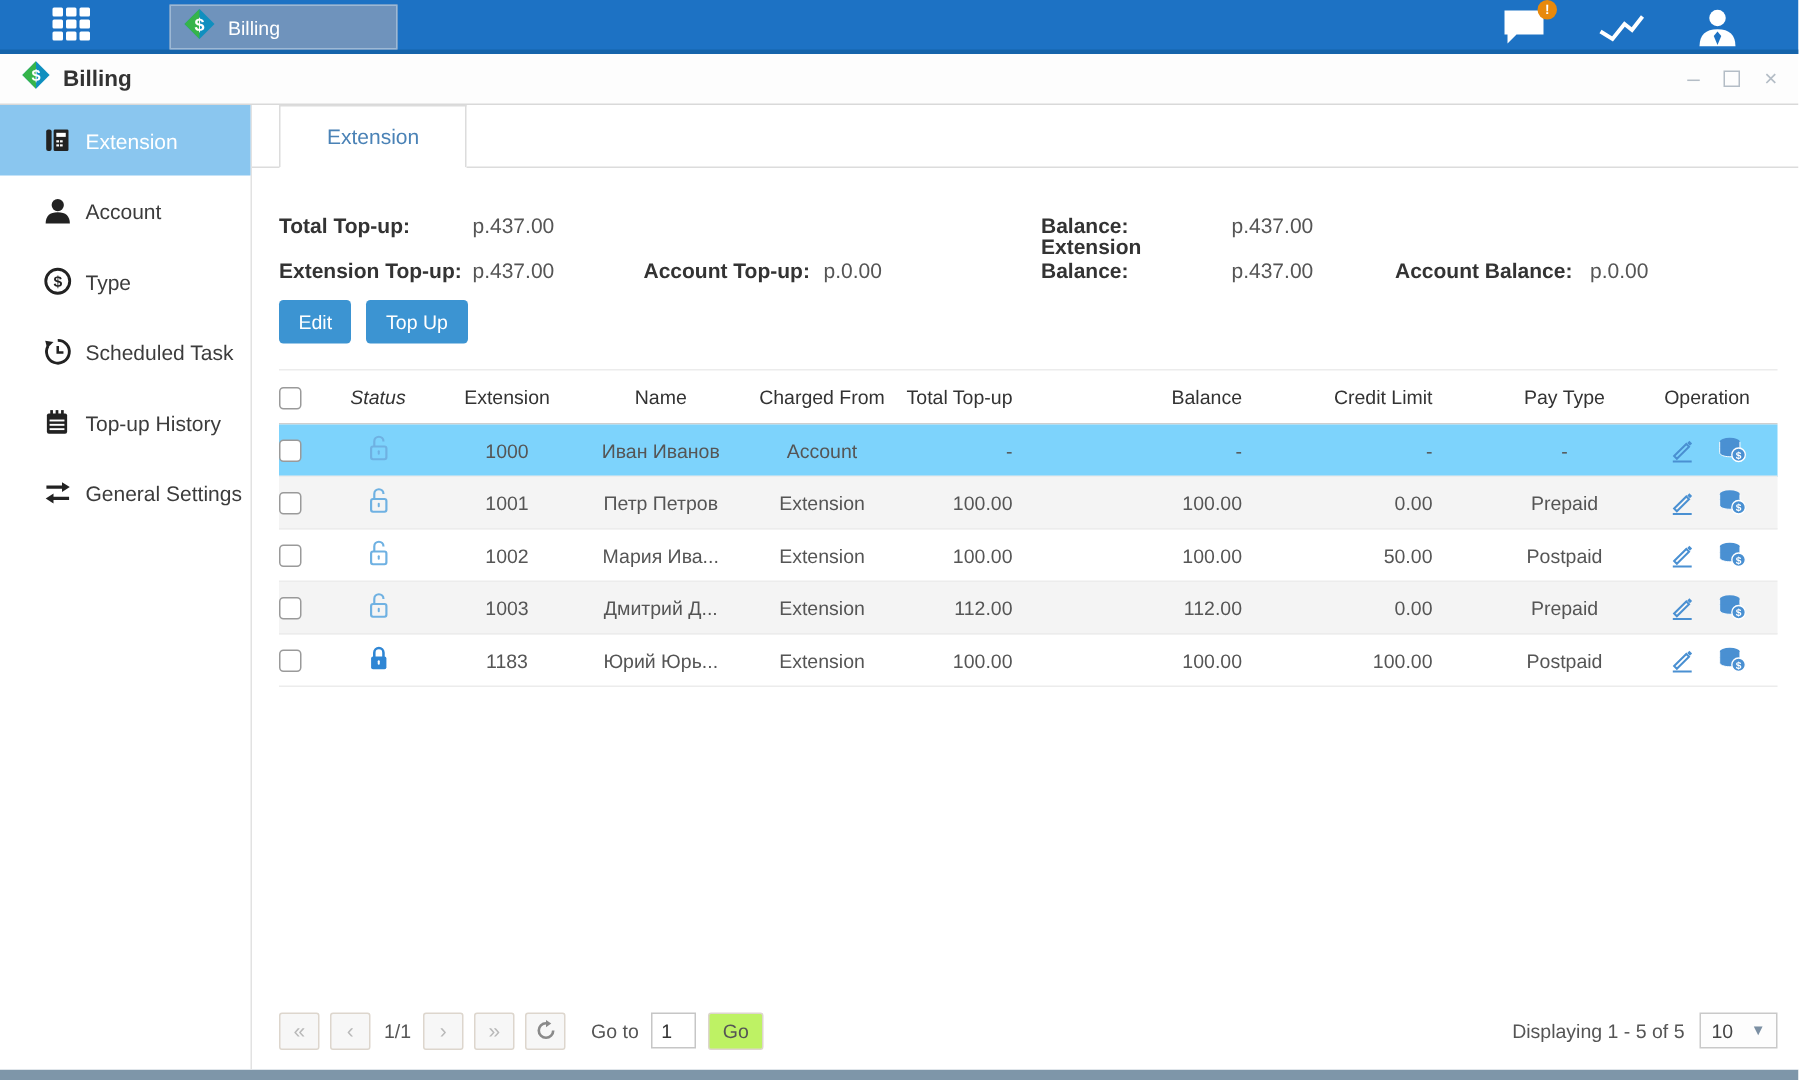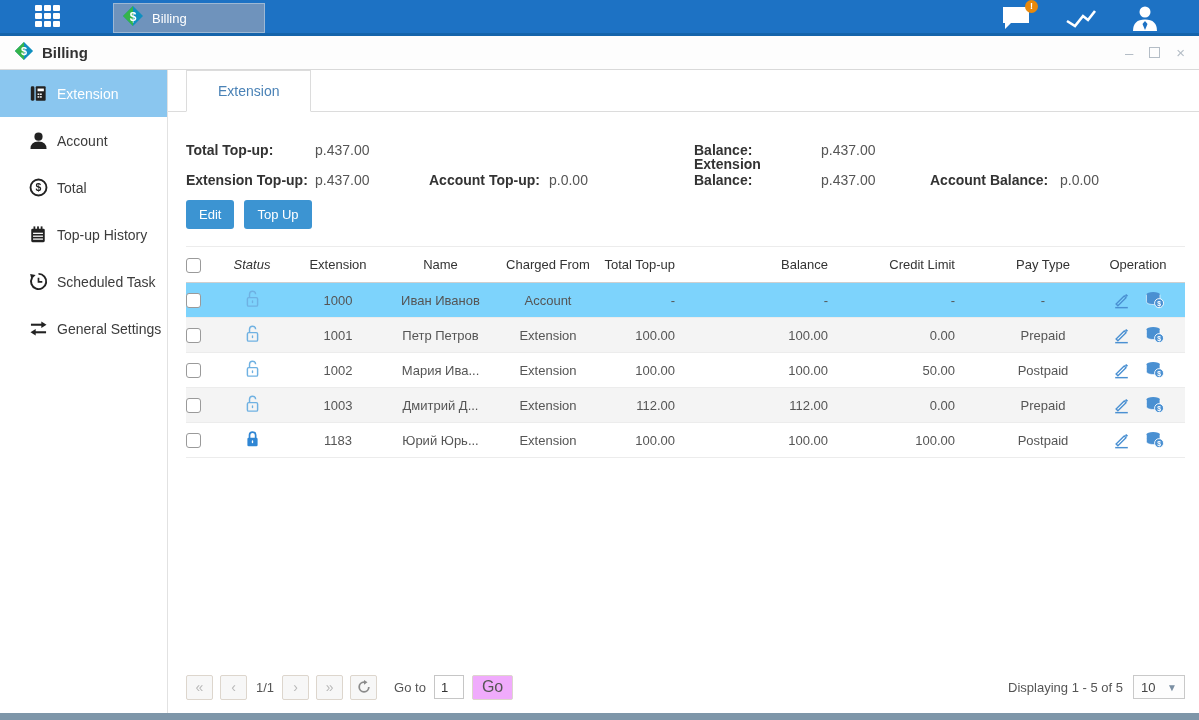--- a/index.html
+++ b/index.html
@@ -68,21 +68,21 @@
   .c-op { width:90px; text-align:center; display:flex; justify-content:center; gap:14px; align-items:center; }
   .cbx { display:inline-block; width:15px; height:15px; border:1px solid #9a9a9a; border-radius:3px; background:#fff; cursor:pointer; vertical-align:middle; }
   .opicon { cursor:pointer; display:inline-flex; }
 
   
   .pagebar { position:absolute; left:18px; right:14px; bottom:8px; height:36px; display:flex; align-items:center; font-size:13px; color:#555; }
   .pbtn { width:27px; height:25px; background:#f7f7f7; border:1px solid #ddd6cd; border-radius:2px; margin-right:7px; display:flex; align-items:center; justify-content:center; color:#b9b9b9; font-size:14px; cursor:pointer; }
   .pageno { margin:0 8px 0 2px; color:#555; }
   .goto-lbl { margin:0 8px 0 10px; color:#555; }
   .goto-input { width:30px; height:24px; border:1px solid #c6c6c6; font-size:13px; padding-left:6px; font-family:inherit; color:#333; }
-  .go-btn { margin-left:8px; height:25px; padding:0 9px; background:#f0abfc; border:1px solid #ddd6cd; border-radius:2px; font-size:16px; color:#555; cursor:pointer; font-family:inherit; }
+  .go-btn { margin-left:8px; height:25px; padding:0 9px; background:#bef264; border:1px solid #ddd6cd; border-radius:2px; font-size:13px; color:#555; cursor:pointer; font-family:inherit; }
   .pagebar .right { margin-left:auto; display:flex; align-items:center; gap:10px; }
   .psize { width:52px; height:24px; border:1px solid #c9c9c9; background:#fdfdfd; display:flex; align-items:center; justify-content:space-between; padding:0 7px; cursor:pointer; color:#444; }
   .psize .arr { color:#7b8fa3; font-size:10px; }
 
   .bottomstrip { height:7px; background:#7e96a9; }
 </style>
 </head>
 <body>
 
 <div class="topbar">
@@ -170,45 +170,45 @@
         </span>
         <span>Account</span>
       </div>
       <div class="side-item">
         <span class="icn">
           <svg width="19" height="19" viewBox="0 0 20 20">
             <circle cx="10" cy="10" r="8.4" fill="none" stroke="#222" stroke-width="2"></circle>
             <text x="10" y="14" font-size="11" font-weight="bold" fill="#222" text-anchor="middle">$</text>
           </svg>
         </span>
-        <span>Total</span>
+        <span>Type</span>
+      </div>
+      <div class="side-item">
+        <span class="icn">
+          <svg width="19" height="19" viewBox="0 0 20 20">
+            <path d="M3.2,6 A8 8 0 1 0 10 2" fill="none" stroke="#222" stroke-width="2"></path>
+            <polygon points="1.2,2.2 7,3.2 2.6,7.6" fill="#222"></polygon>
+            <path d="M10,6 v4.5 h4" fill="none" stroke="#222" stroke-width="1.8"></path>
+          </svg>
+        </span>
+        <span>Scheduled Task</span>
       </div>
       <div class="side-item">
         <span class="icn">
           <svg width="18" height="19" viewBox="0 0 20 20">
             <rect x="2.5" y="3.5" width="15" height="15" rx="1.5" fill="#222"></rect>
             <rect x="5" y="1" width="2" height="4" fill="#222"></rect>
             <rect x="9" y="1" width="2" height="4" fill="#222"></rect>
             <rect x="13" y="1" width="2" height="4" fill="#222"></rect>
             <rect x="4.5" y="8" width="11" height="1.4" fill="#fff"></rect>
             <rect x="4.5" y="11.2" width="11" height="1.4" fill="#fff"></rect>
             <rect x="4.5" y="14.4" width="11" height="1.4" fill="#fff"></rect>
           </svg>
         </span>
         <span>Top-up History</span>
-      </div>
-      <div class="side-item">
-        <span class="icn">
-          <svg width="19" height="19" viewBox="0 0 20 20">
-            <path d="M3.2,6 A8 8 0 1 0 10 2" fill="none" stroke="#222" stroke-width="2"></path>
-            <polygon points="1.2,2.2 7,3.2 2.6,7.6" fill="#222"></polygon>
-            <path d="M10,6 v4.5 h4" fill="none" stroke="#222" stroke-width="1.8"></path>
-          </svg>
-        </span>
-        <span>Scheduled Task</span>
       </div>
       <div class="side-item">
         <span class="icn">
           <svg width="19" height="17" viewBox="0 0 20 18">
             <path d="M2,5 H14" stroke="#222" stroke-width="2.2"></path>
             <polygon points="13,1.5 18.5,5 13,8.5" fill="#222"></polygon>
             <path d="M18,13 H6" stroke="#222" stroke-width="2.2"></path>
             <polygon points="7,9.5 1.5,13 7,16.5" fill="#222"></polygon>
           </svg>
         </span>

